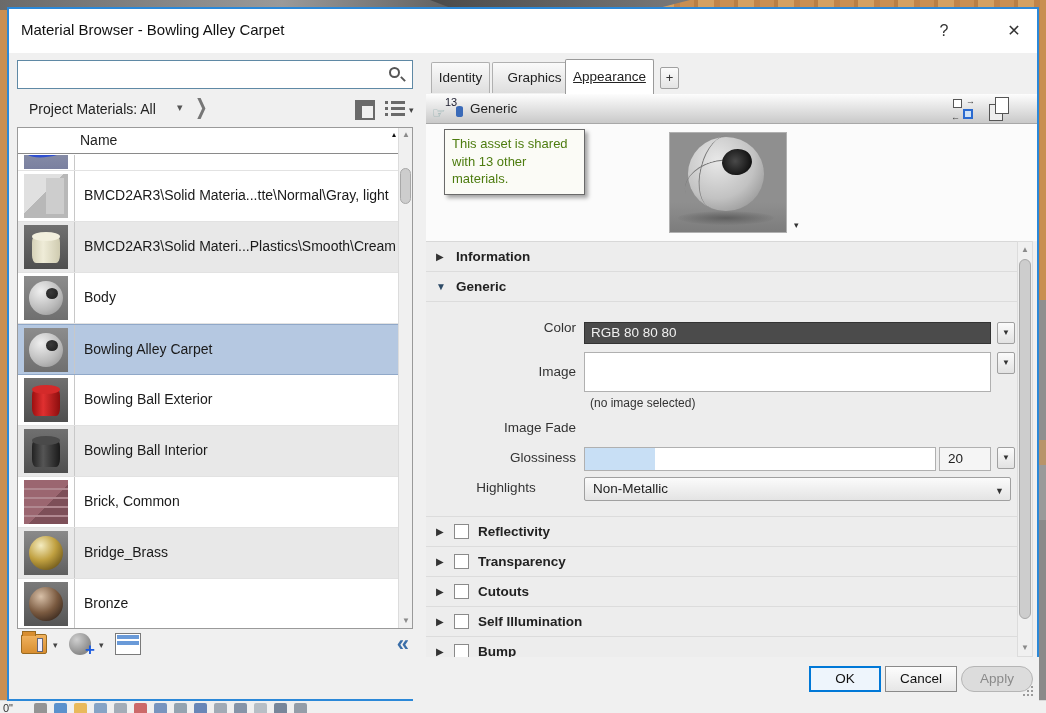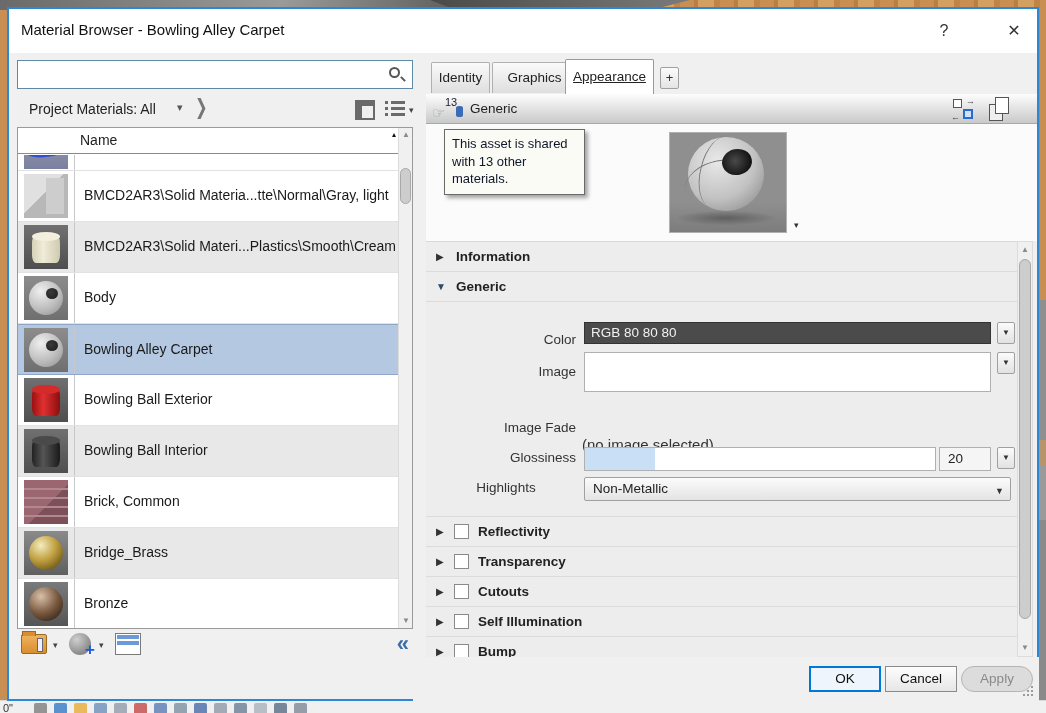--- a/index.html
+++ b/index.html
@@ -171,40 +171,40 @@
   .sp-seam1 { position:absolute; left:14px; top:28px; width:66px; height:44px; border-radius:50%;
     border-top:1.5px solid #777; transform:rotate(-18deg); }
   .sp-seam2 { position:absolute; left:30px; top:2px; width:40px; height:74px; border-radius:50%;
     border-left:1.5px solid #777; transform:rotate(14deg); }
   .sp-shadow { position:absolute; left:8px; top:78px; width:96px; height:14px; border-radius:50%;
     background:radial-gradient(ellipse at center,#5f5f5f,transparent 75%); }
   .sp-dd { position:absolute; left:368px; top:96px; font-size:9px; color:#333; }
 
   .tooltip { position:absolute; left:18px; top:5px; width:141px; height:66px; background:#fbfbf6;
     border:1px solid #6a6a6a; box-shadow:3px 3px 4px rgba(0,0,0,.35); padding:5px 7px; z-index:5;
-    font-size:13px; line-height:1.35; color:#0f172a; }
+    font-size:13px; line-height:1.35; color:#4d7c0f; }
 
   .sections { position:absolute; left:417px; top:232px; width:591px; height:416px;
     background:#ededed; overflow:hidden; border-top:1px solid #d8d8d8; }
   .sec-row { position:relative; width:100%; border-bottom:1px solid #dcdcdc; }
   .sec-head { height:30px; }
   .sec-arrow { position:absolute; left:10px; top:9px; font-size:10px; color:#333; }
   .sec-arrow.open { color:#2d4a66; }
   .sec-label { position:absolute; left:30px; top:7px; font-size:13.5px; font-weight:bold; color:#222; }
   .sec-check { position:absolute; left:28px; top:7px; width:15px; height:15px; background:#fff; border:1px solid #8a8a8a; }
   .sec-label-cb { position:absolute; left:52px; top:7px; font-size:13.5px; font-weight:bold; color:#222; }
 
   .generic-body { position:relative; width:100%; height:215px; border-bottom:1px solid #dcdcdc; }
   .f-label { position:absolute; font-size:13.5px; color:#333; text-align:right; width:140px; }
   .swatch { position:absolute; left:158px; top:0; width:407px; height:22px; background:#4b4b4b;
     border:1px solid #333; color:#f0f0f0; font-size:13.5px; padding:2px 0 0 6px; }
   .dd-btn { position:absolute; width:18px; height:22px; border:1px solid #a0a0a0;
     background:linear-gradient(180deg,#fbfbfb,#e2e2e2); text-align:center; font-size:8px; color:#333; line-height:20px; border-radius:2px; }
   .img-box { position:absolute; left:158px; top:0; width:407px; height:40px; background:#fff; border:1px solid #b0b0b0; }
-  .note { position:absolute; left:156px; font-size:15px; color:#333;margin-top:40px; }
+  .note { position:absolute; left:164px; font-size:12px; color:#333; }
   .slider { position:absolute; left:158px; top:0; height:24px; background:#fff; border:1px solid #b0b0b0; width:352px; }
   .slider .fill { position:absolute; left:0; top:0; bottom:0; background:#c8dff5; }
   .fill-100 { width:100%; } .fill-20 { width:20%; }
   .val-box { position:absolute; left:513px; top:0; width:52px; height:24px; background:#f5f5f5;
     border:1px solid #b0b0b0; font-size:13.5px; padding:3px 0 0 8px; color:#222; }
   .hl-dd { position:absolute; left:158px; top:0; width:427px; height:24px;
     background:linear-gradient(180deg,#fbfbfb,#e4e4e4); border:1px solid #a0a0a0; font-size:13.5px;
     padding:3px 0 0 8px; color:#222; border-radius:2px; }
   .hl-dd .arr { position:absolute; right:6px; top:8px; font-size:9px; color:#333; }
 
@@ -394,21 +394,21 @@
   <div class="sections">
     <div class="sec-row sec-head">
       <span class="sec-arrow">▶</span>
       <span class="sec-label">Information</span>
     </div>
     <div class="sec-row sec-head">
       <span class="sec-arrow open">▼</span>
       <span class="sec-label">Generic</span>
     </div>
     <div class="generic-body">
-      <span class="f-label" style="left:10px; top:30px;">Color</span>
+      <span class="f-label" style="left:10px; top:18px;">Color</span>
       <div style="position:absolute; left:0; top:20px; width:100%; height:22px;">
         <div class="swatch">RGB 80 80 80</div>
         <div class="dd-btn" style="left:571px; top:0;">▼</div>
       </div>
       <span class="f-label" style="left:10px; top:62px;">Image</span>
       <div style="position:absolute; left:0; top:50px; width:100%; height:40px;">
         <div class="img-box"></div>
         <div class="dd-btn" style="left:571px; top:0;">▼</div>
       </div>
       <span class="note" style="top:94px;">(no image selected)</span>

